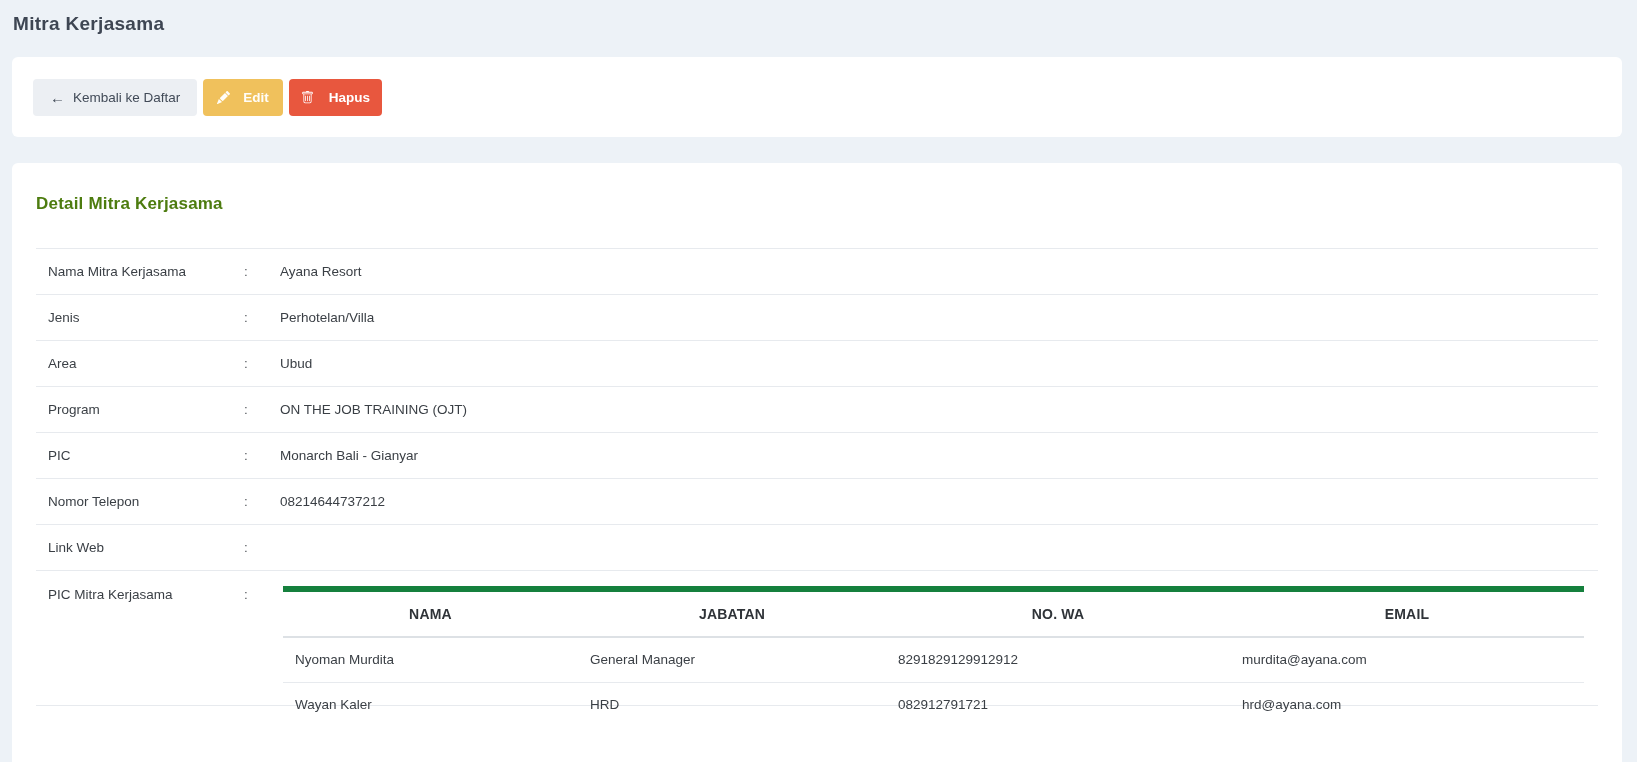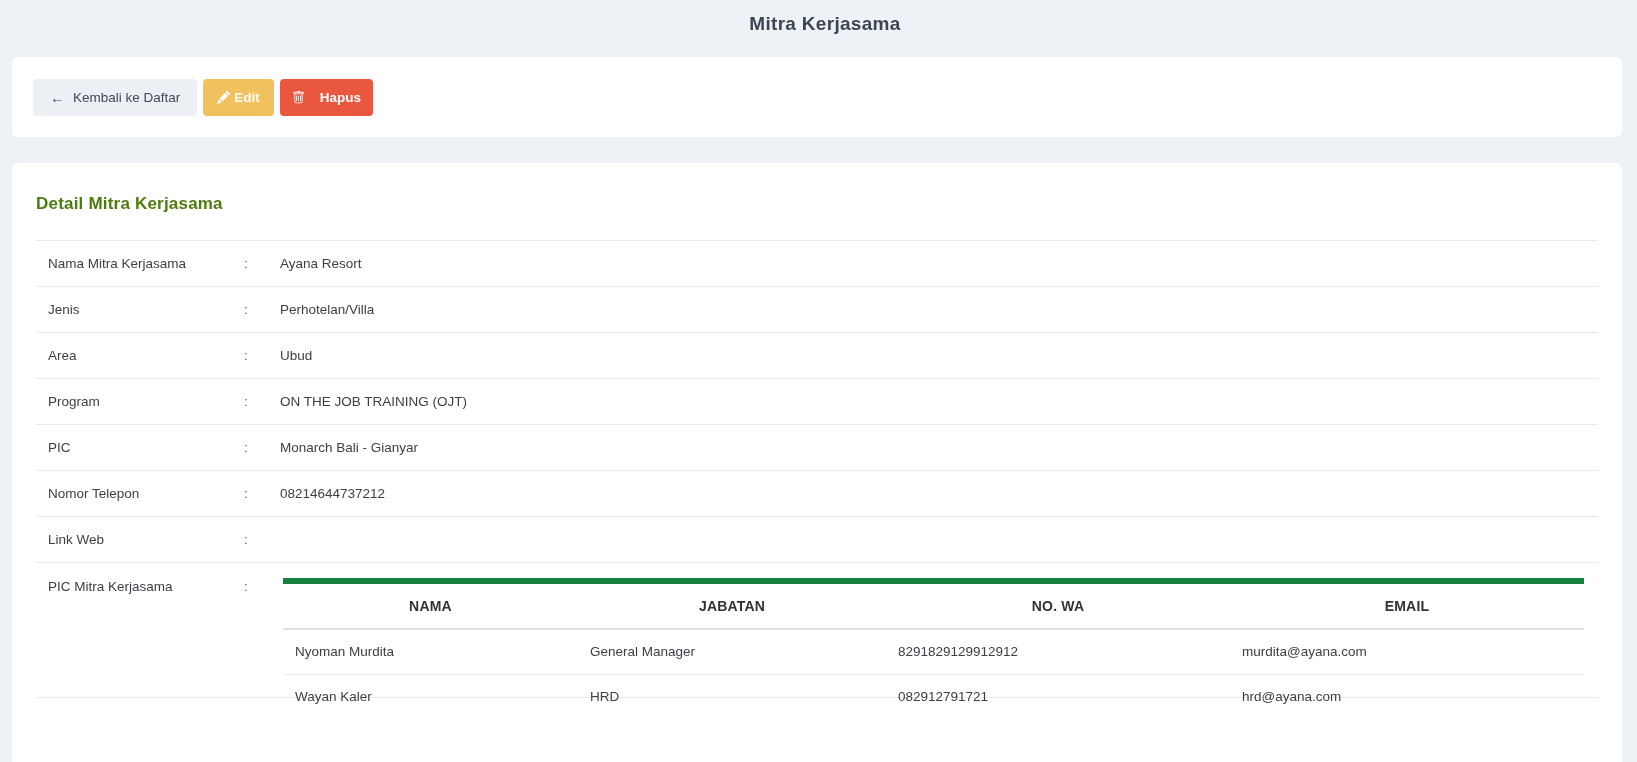--- a/index.html
+++ b/index.html
@@ -12,21 +12,20 @@
     color: #3a3f45;
   }
   .page-title {
     margin: 0;
     padding: 11px 0 0 13px;
     font-size: 19px;
     line-height: 26px;
     font-weight: 700;
     letter-spacing: .3px;
     color: #3e4653;
-    text-align: center;
   }
   .card {
     background: #ffffff;
     border-radius: 6px;
     margin-left: 12px;
     width: 1610px;
   }
   .toolbar-card {
     margin-top: 20px;
     height: 80px;
@@ -52,21 +51,21 @@
     color: #414a57;
     padding: 0 17px;
     gap: 8px;
     font-weight: 400;
   }
   .btn-back .arrow { font-size: 15px; line-height: 1; }
   .btn-edit {
     background: #f0c15c;
     color: #fffdf8;
     padding: 0 14px;
-    gap: 4px;
+    gap: 13px;
     font-weight: 600;
   }
   .btn-delete {
     background: #e8573e;
     color: #ffffff;
     padding: 0 12px;
     gap: 15px;
     font-weight: 600;
   }
   .btn .ico { display: inline-flex; align-items: center; }
@@ -76,21 +75,21 @@
     padding: 0 24px;
   }
   .detail-heading {
     padding-top: 31px;
     font-size: 17px;
     line-height: 20px;
     font-weight: 700;
     letter-spacing: .2px;
     color: #4d7c0f;
   }
-  .fields { margin-top: 26px; }
+  .fields { margin-top: 34px; }
   .frow {
     display: flex;
     align-items: center;
     height: 46px;
     border-top: 1px solid #e7eaee;
     font-size: 13.5px;
     color: #3a3f45;
   }
   .flabel { width: 208px; padding-left: 12px; }
   .fcolon { width: 24px; color: #55595e; }

